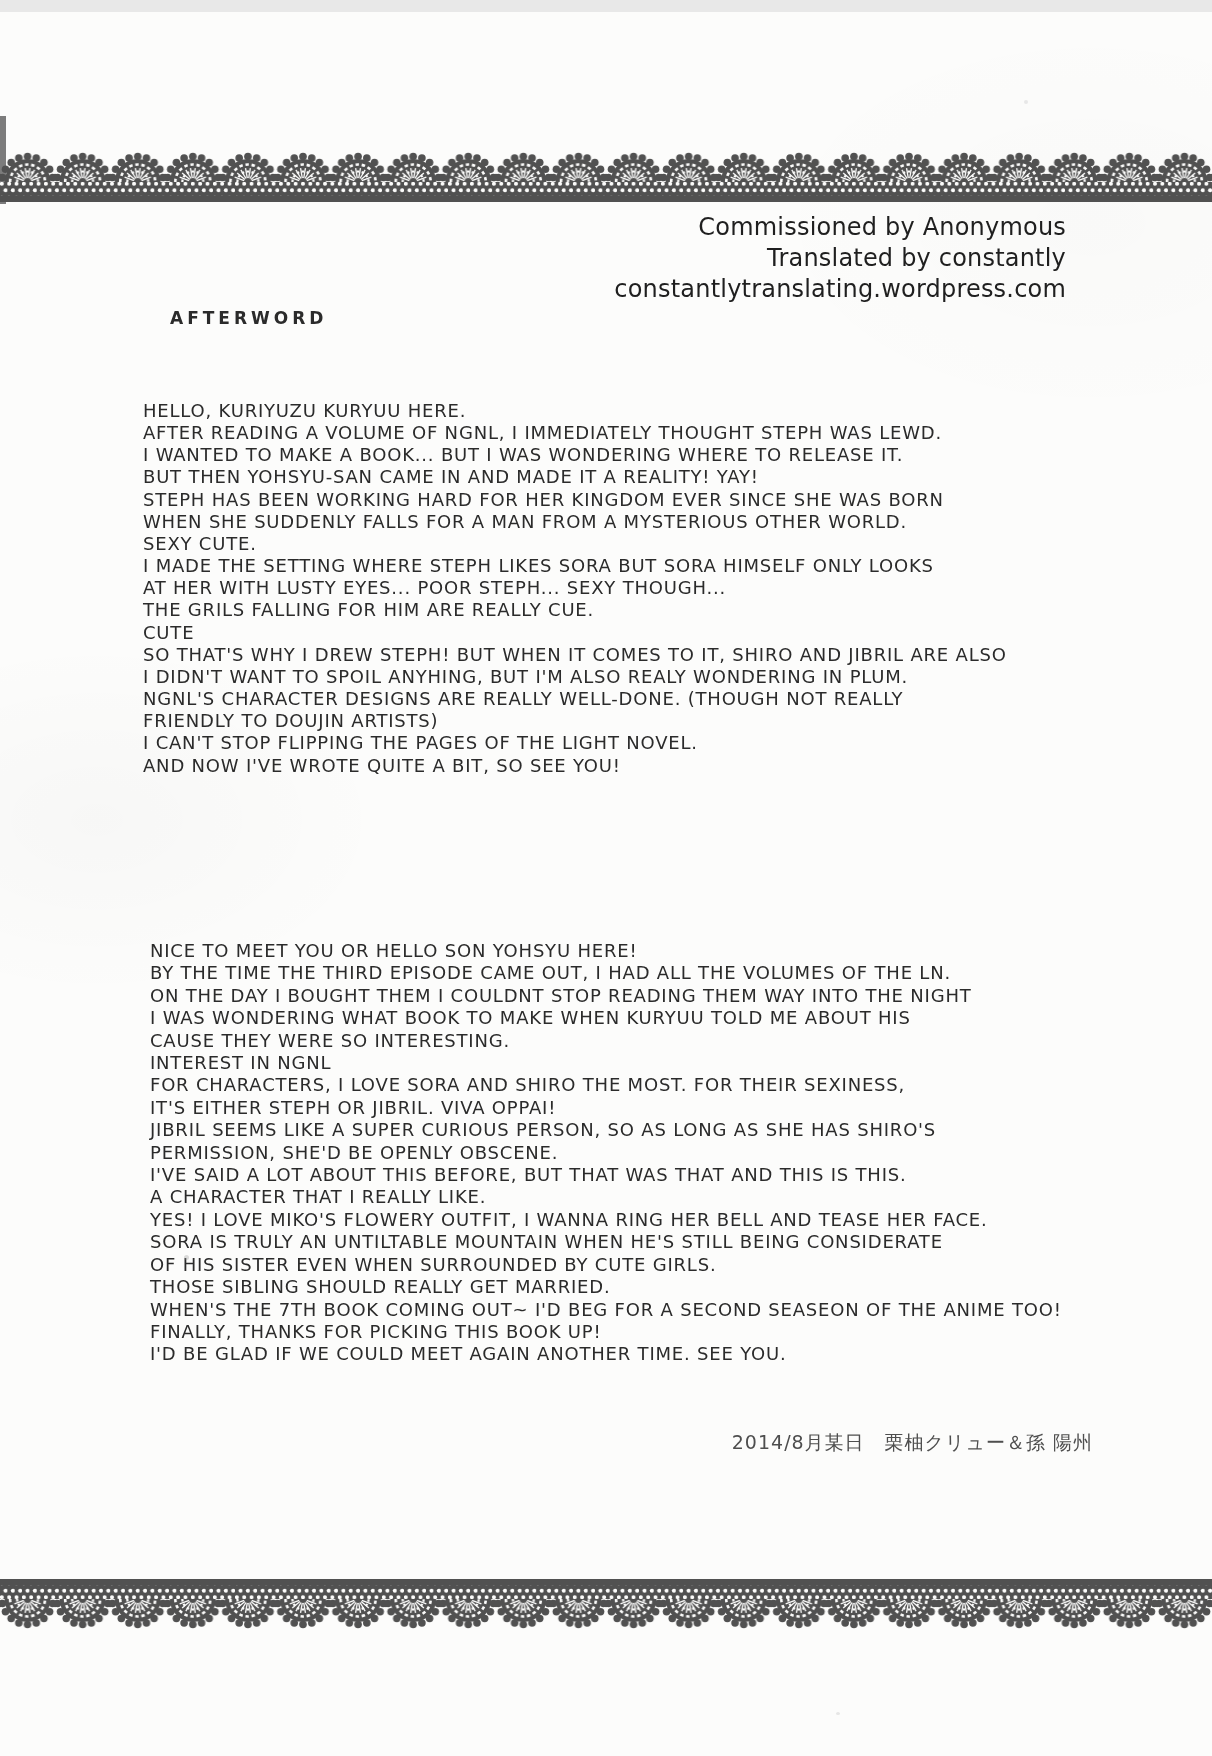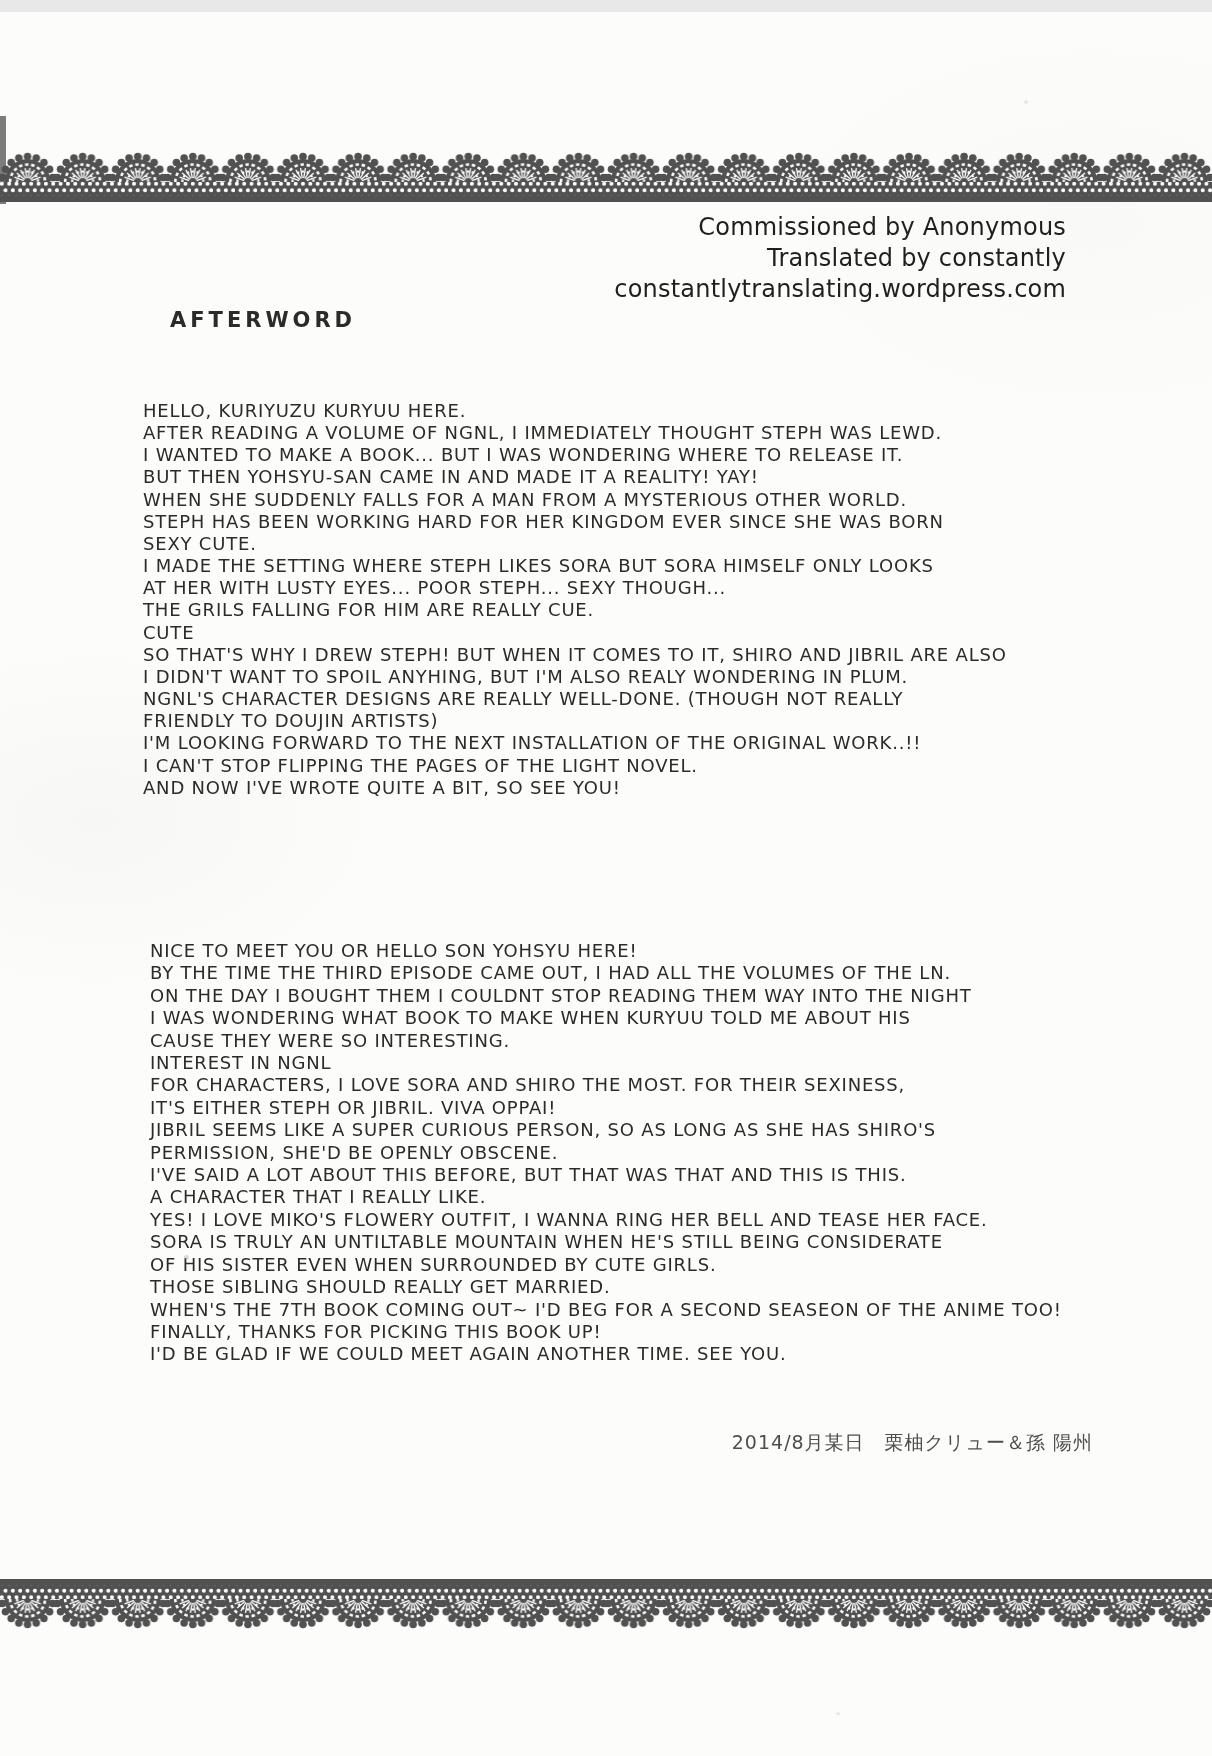--- a/index.html
+++ b/index.html
@@ -33,21 +33,21 @@
   .credits{
     position:absolute;right:146px;top:200px;
     text-align:right;
     font-size:24px;line-height:31px;
     color:var(--credits_ink);
     letter-spacing:0.2px;
   }
   .title{
     position:absolute;left:170px;top:296px;
     margin:0;
-    font-size:21px;font-weight:700;
+    font-size:17px;font-weight:700;
     letter-spacing:4px;
     color:var(--ink);
   }
   .block{
     position:absolute;
     color:var(--ink);
     font-size:18px;
     letter-spacing:0.8px;
     white-space:nowrap;
     font-weight:500;
@@ -119,32 +119,31 @@
     <div>constantlytranslating.wordpress.com</div>
   </div>
 
   <h1 class="title">AFTERWORD</h1>
 
   <div class="block block1">
       <div>HELLO, KURIYUZU KURYUU HERE.</div>
       <div>AFTER READING A VOLUME OF NGNL, I IMMEDIATELY THOUGHT STEPH WAS LEWD.</div>
       <div>I WANTED TO MAKE A BOOK... BUT I WAS WONDERING WHERE TO RELEASE IT.</div>
       <div>BUT THEN YOHSYU-SAN CAME IN AND MADE IT A REALITY! YAY!</div>
+      <div>STEPH HAS BEEN WORKING HARD FOR HER KINGDOM EVER SINCE SHE WAS BORN</div>
       <div>WHEN SHE SUDDENLY FALLS FOR A MAN FROM A MYSTERIOUS OTHER WORLD.</div>
-      <div>STEPH HAS BEEN WORKING HARD FOR HER KINGDOM EVER SINCE SHE WAS BORN</div>
       <div>SEXY CUTE.</div>
       <div>I MADE THE SETTING WHERE STEPH LIKES SORA BUT SORA HIMSELF ONLY LOOKS</div>
       <div>AT HER WITH LUSTY EYES... POOR STEPH... SEXY THOUGH...</div>
       <div>THE GRILS FALLING FOR HIM ARE REALLY CUE.</div>
       <div>CUTE</div>
       <div>SO THAT'S WHY I DREW STEPH! BUT WHEN IT COMES TO IT, SHIRO AND JIBRIL ARE ALSO</div>
       <div>I DIDN'T WANT TO SPOIL ANYHING, BUT I'M ALSO REALY WONDERING IN PLUM.</div>
       <div>NGNL'S CHARACTER DESIGNS ARE REALLY WELL-DONE. (THOUGH NOT REALLY</div>
       <div>FRIENDLY TO DOUJIN ARTISTS)</div>
-      <div>I'M LOOKING FORWARD TO THE NEXT INSTALLATION OF THE ORIGINAL WORK..!!</div>
       <div>I CAN'T STOP FLIPPING THE PAGES OF THE LIGHT NOVEL.</div>
       <div>AND NOW I'VE WROTE QUITE A BIT, SO SEE YOU!</div>
     </div>
 
   <div class="block block2">
       <div>NICE TO MEET YOU OR HELLO SON YOHSYU HERE!</div>
       <div>BY THE TIME THE THIRD EPISODE CAME OUT, I HAD ALL THE VOLUMES OF THE LN.</div>
       <div>ON THE DAY I BOUGHT THEM I COULDNT STOP READING THEM WAY INTO THE NIGHT</div>
       <div>I WAS WONDERING WHAT BOOK TO MAKE WHEN KURYUU TOLD ME ABOUT HIS</div>
       <div>CAUSE THEY WERE SO INTERESTING.</div>

